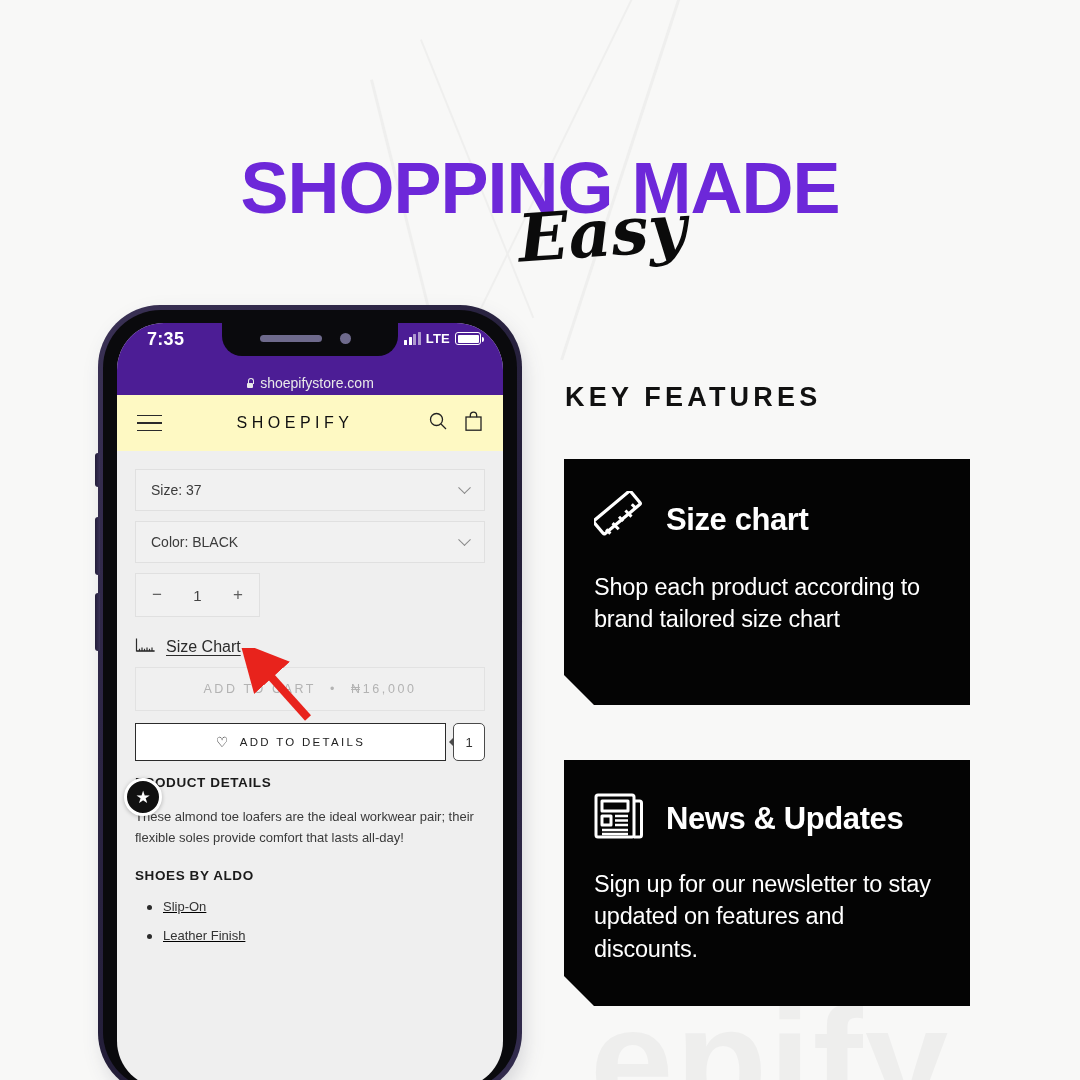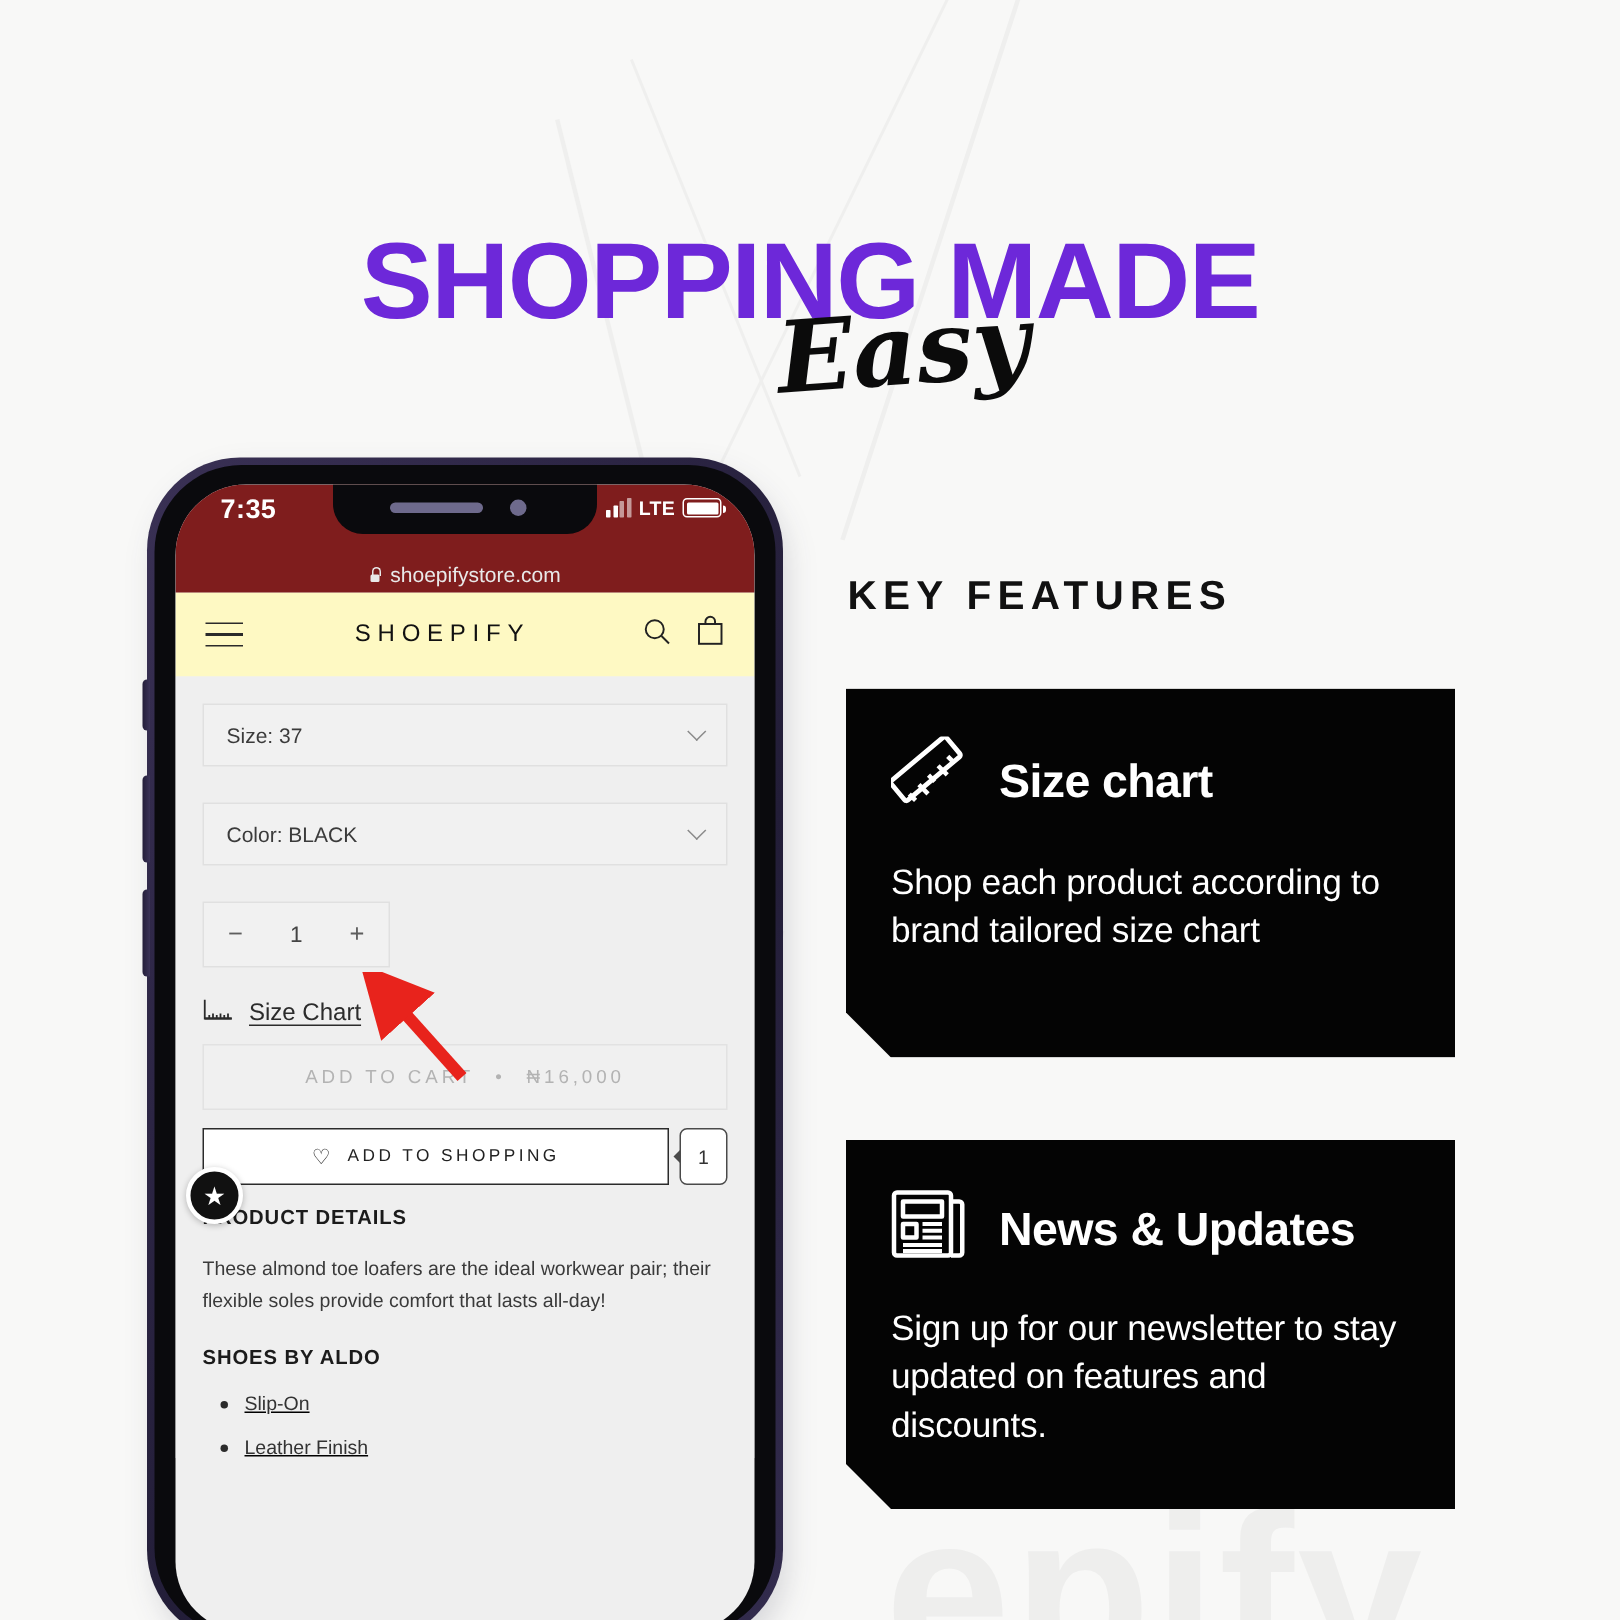--- a/index.html
+++ b/index.html
@@ -98,21 +98,21 @@
     background: linear-gradient(90deg,#241e3a,#3b3358);
   }
   .side-btn.mute { top: 148px; height: 34px; }
   .side-btn.vol-up { top: 212px; height: 58px; }
   .side-btn.vol-dn { top: 288px; height: 58px; }
 
   
   .statusbar {
     position: relative;
     height: 72px;
-    background: #7f1d1d;
+    background: #4c1d95;
     color: #fff;
   }
   .notch {
     position: absolute; left: 50%; top: 0;
     transform: translateX(-50%);
     width: 176px; height: 33px;
     background: #0a0a0d;
     border-radius: 0 0 20px 20px;
   }
   .notch-speaker {
@@ -173,21 +173,21 @@
   .brand {
     font-size: 16px; letter-spacing: 4.5px; color: #111; font-weight: 400;
   }
   .hdr-icons { display: flex; align-items: center; gap: 16px; }
 
   
   .pbody { background: #efefef; padding: 18px 18px 0 18px; }
   .selectbox {
     height: 42px; background: #f1f1f1; border: 1px solid #e0e0e0;
     display: flex; align-items: center; justify-content: space-between;
-    padding: 0 15px; margin-bottom: 24px;
+    padding: 0 15px; margin-bottom: 10px;
     font-size: 14px; color: #3b3b3b;
   }
   .chev {
     width: 9px; height: 9px; border-right: 1.6px solid #8a8a8a;
     border-bottom: 1.6px solid #8a8a8a; transform: rotate(45deg) translate(-2px,-2px);
   }
   .qty {
     width: 125px; height: 44px; border: 1px solid #e0e0e0; background: #f1f1f1;
     display: flex; align-items: center; justify-content: space-between;
     padding: 0 16px; margin-bottom: 20px; font-size: 15px; color: #444;
@@ -387,21 +387,21 @@
 
             <div class="btn-cart">
               <span>ADD TO CART</span>
               <span style="margin:0 14px;">•</span>
               <span>₦16,000</span>
             </div>
 
             <div class="wish-row">
               <div class="btn-wish">
                 <span style="font-size:14px;">♡</span>
-                <span>ADD TO SHOPPING</span>
+                <span>ADD TO DETAILS</span>
               </div>
               <div class="wish-count">1</div>
             </div>
 
 
             <div class="sec-title">PRODUCT DETAILS</div>
             <div class="sec-para">These almond toe loafers are the ideal workwear pair; their flexible soles provide comfort that lasts all-day!</div>
             <div class="sec-title">SHOES BY ALDO</div>
             <ul class="bullets">
               <li>Slip-On</li>

